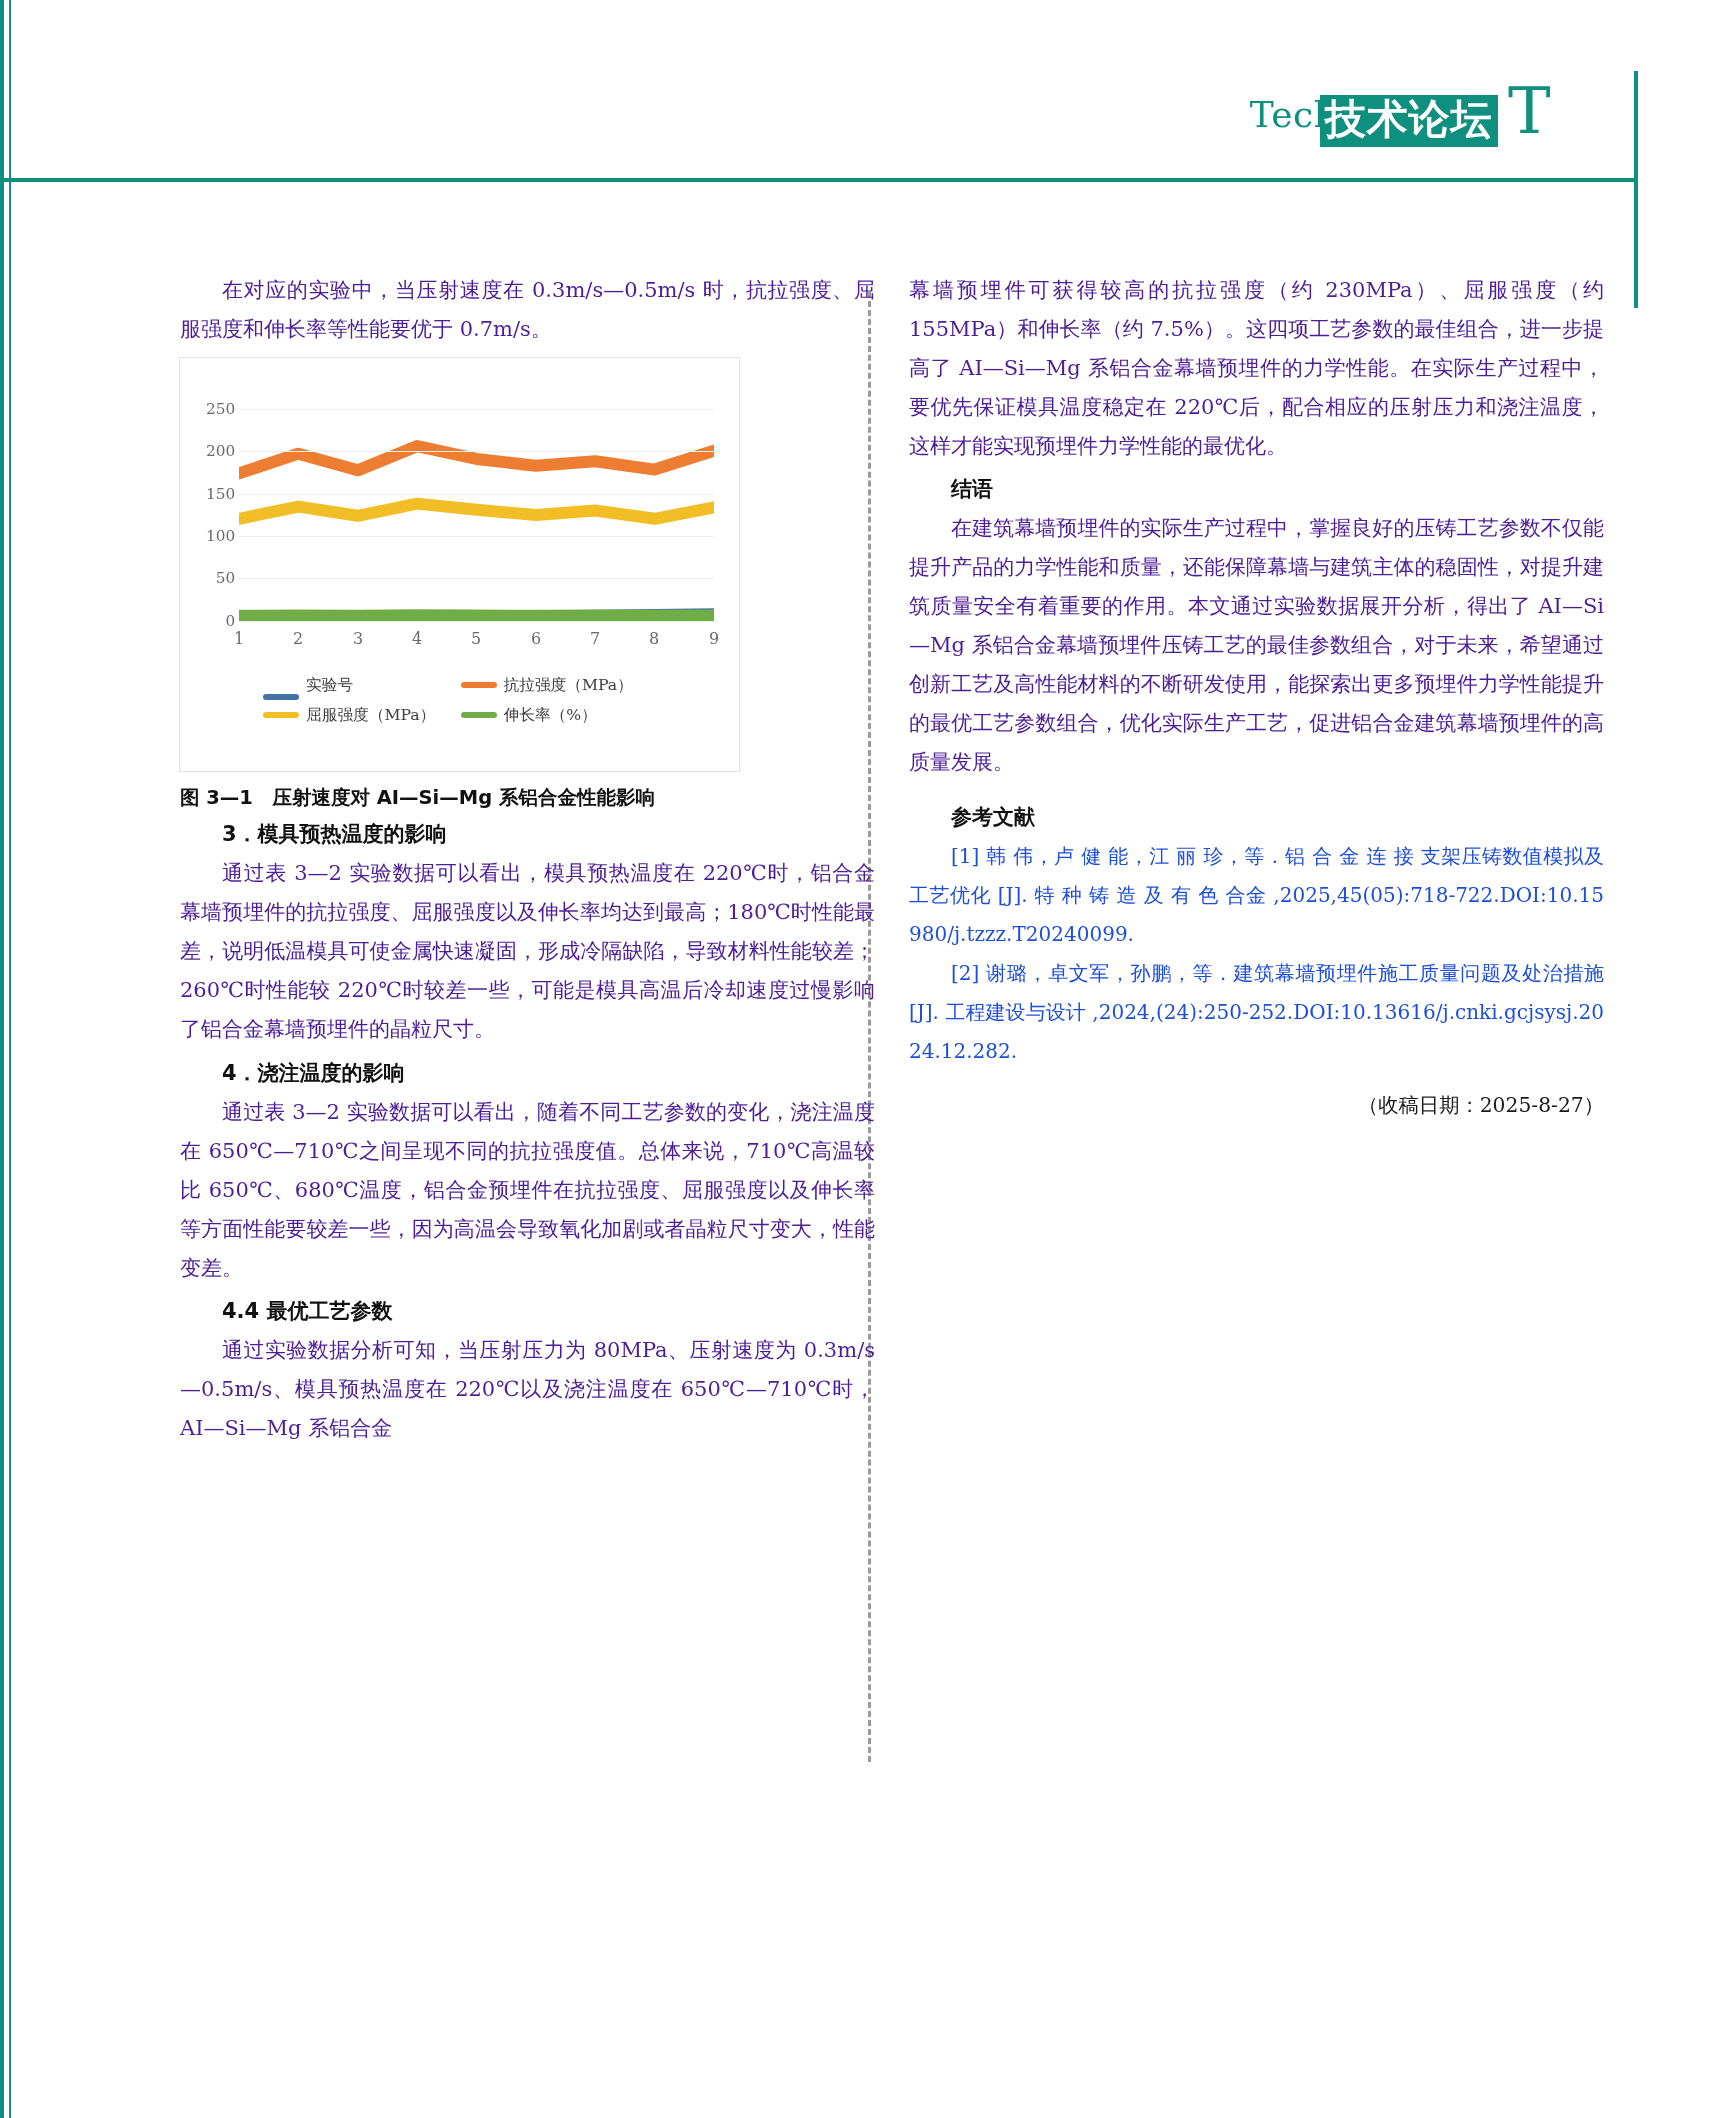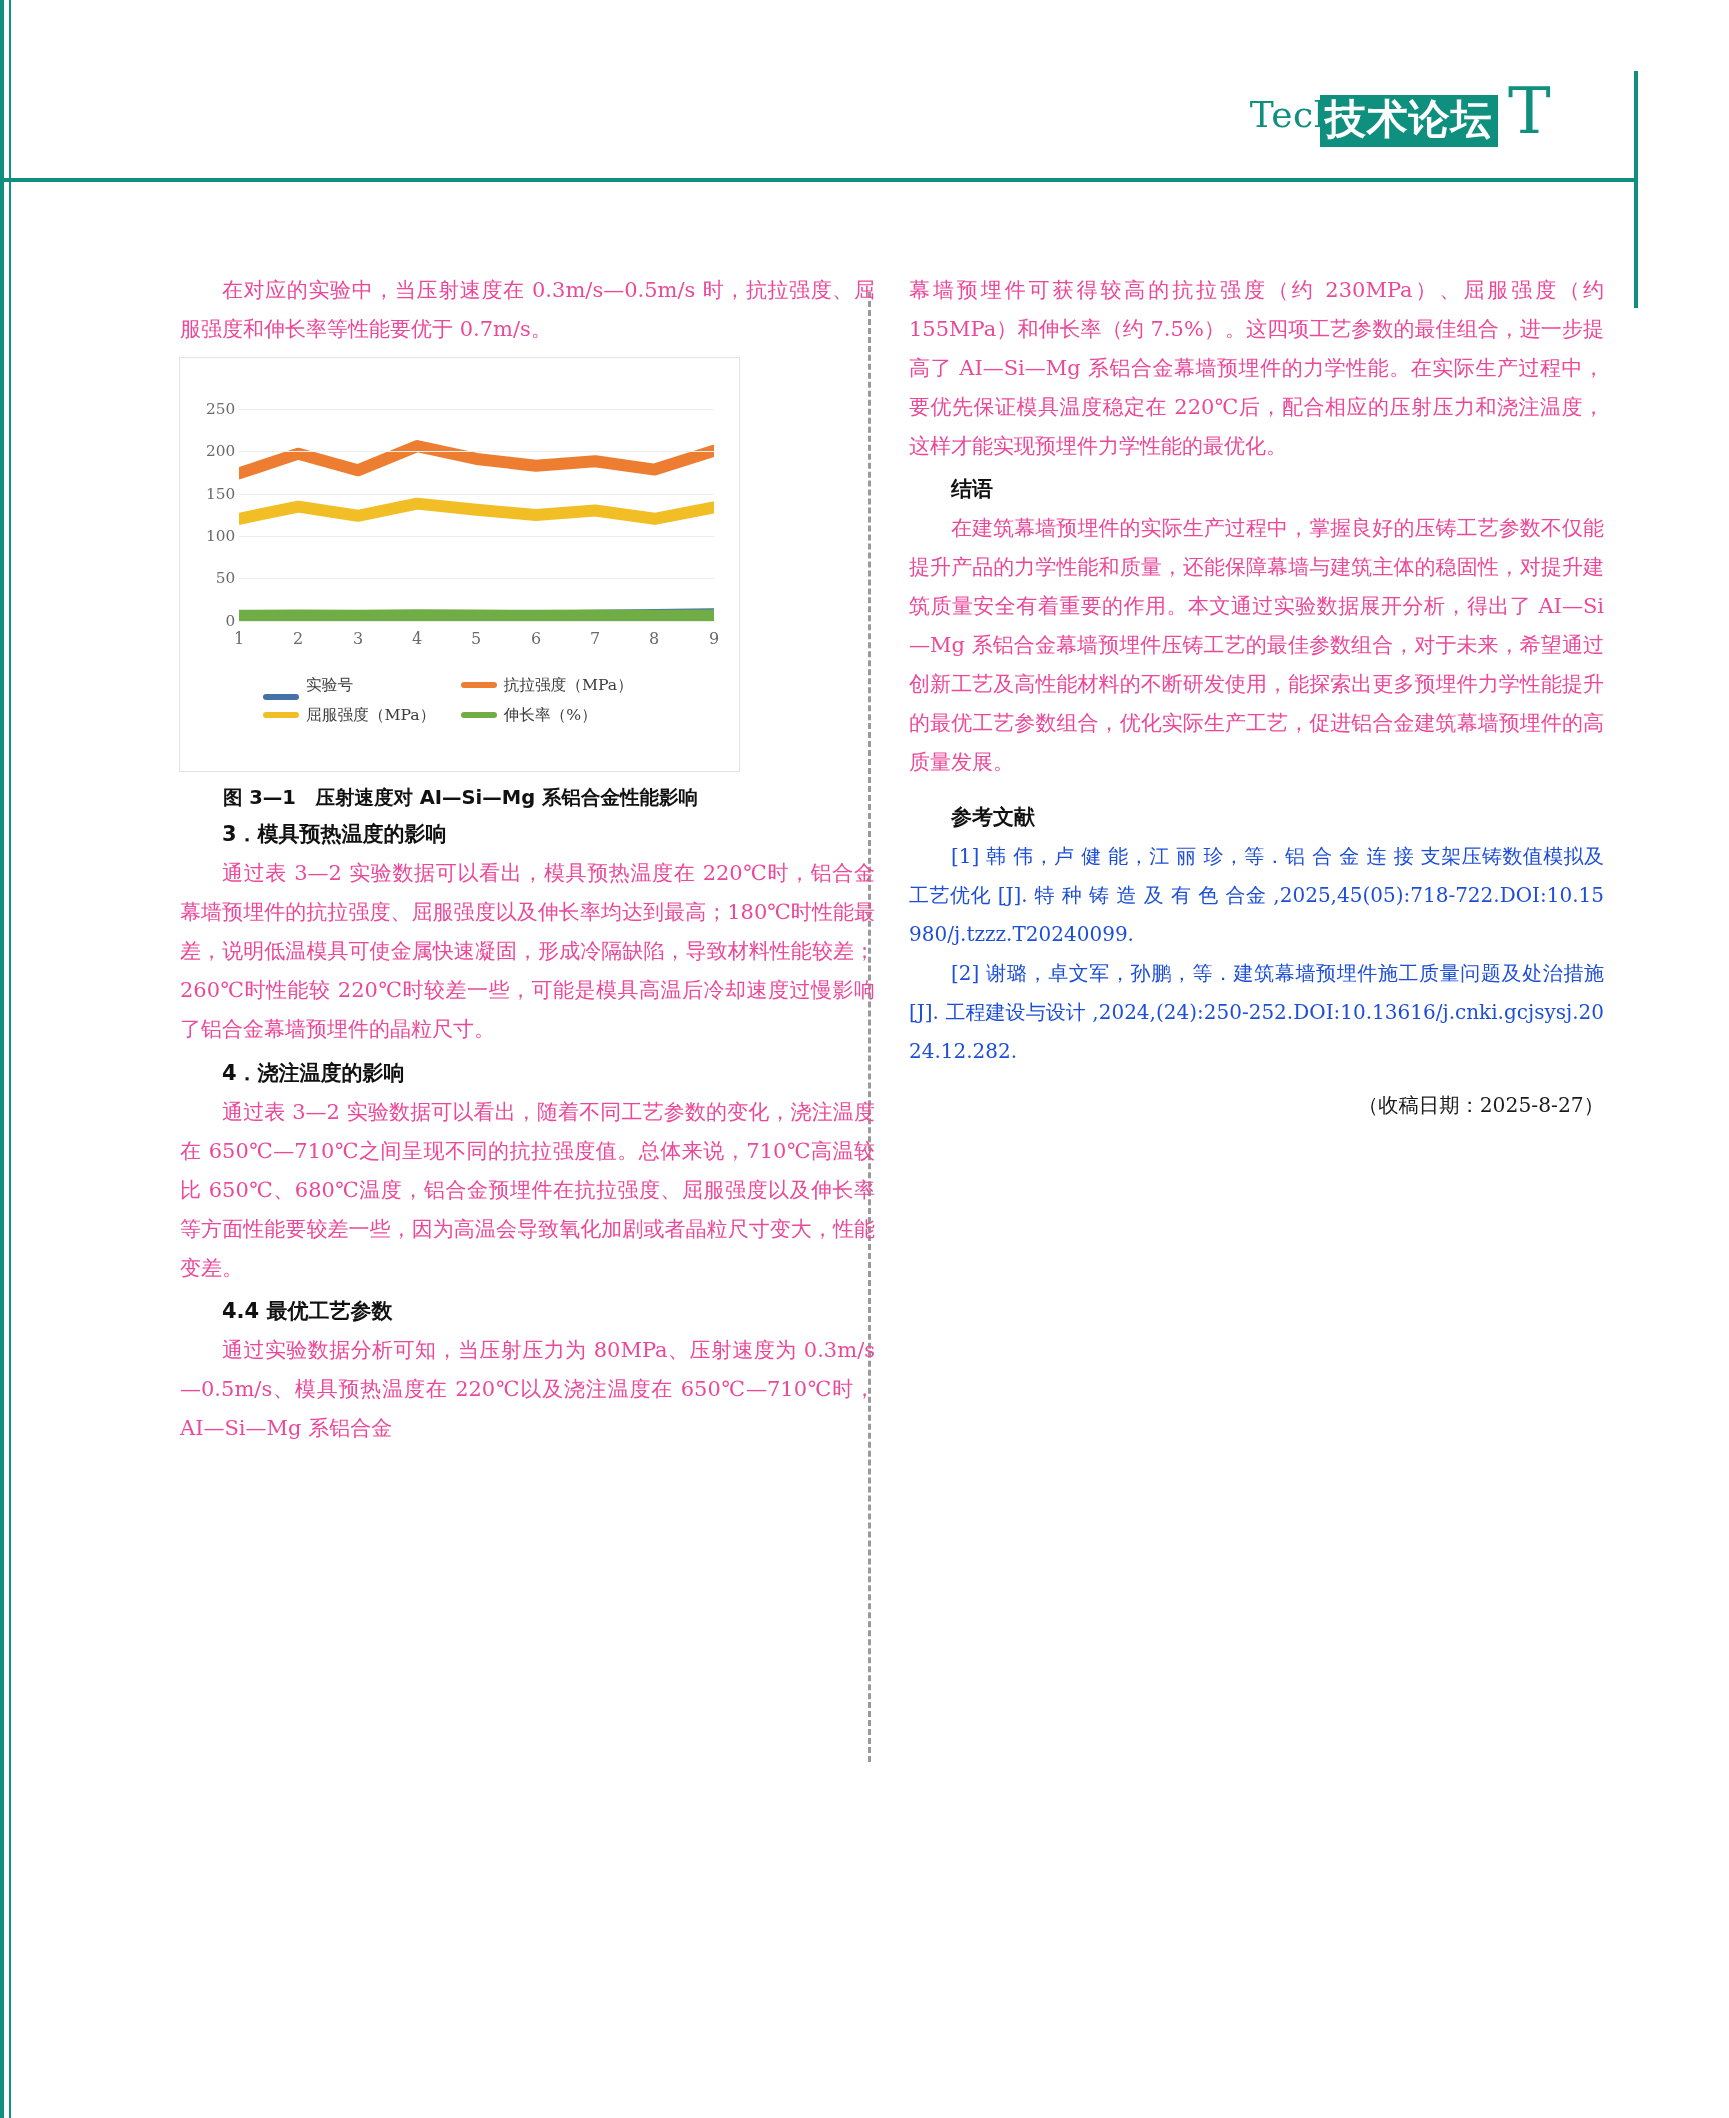--- a/index.html
+++ b/index.html
@@ -71,21 +71,21 @@
     width:0; height:1470px;
     border-left:3px dashed #9a9a9a;
   }
 
   
   p.body {
     margin:0 0 0 0;
     font-family:"DejaVu Serif","Liberation Serif",serif;
     font-size:21px;
     line-height:39px;
-    color:#ec4899;
+    color:#4c1d95;
     text-align:justify;
     text-justify:inter-ideograph;
     text-indent:0;
   }
   p.indent { text-indent:42px; }
 
   h3.section {
     margin:4.2px 0 0 0;
     font-family:"DejaVu Sans","Liberation Sans",sans-serif;
     font-weight:bold;
@@ -178,21 +178,20 @@
   .legend-swatch {
     width:36px; height:6px; border-radius:3px;
     margin-right:6.8px; flex:0 0 auto;
   }
   .fig-caption {
     margin-top:12.7px;
     font-family:"DejaVu Sans","Liberation Sans",sans-serif;
     font-weight:bold;
     font-size:19.5px;
     color:#111;
-    text-align:center;
     width:561px;
   }
 </style>
 </head>
 <body>
 
 <div class="page-border-left"></div>
 <div class="page-border-left-inner"></div>
 
 <div class="header">

